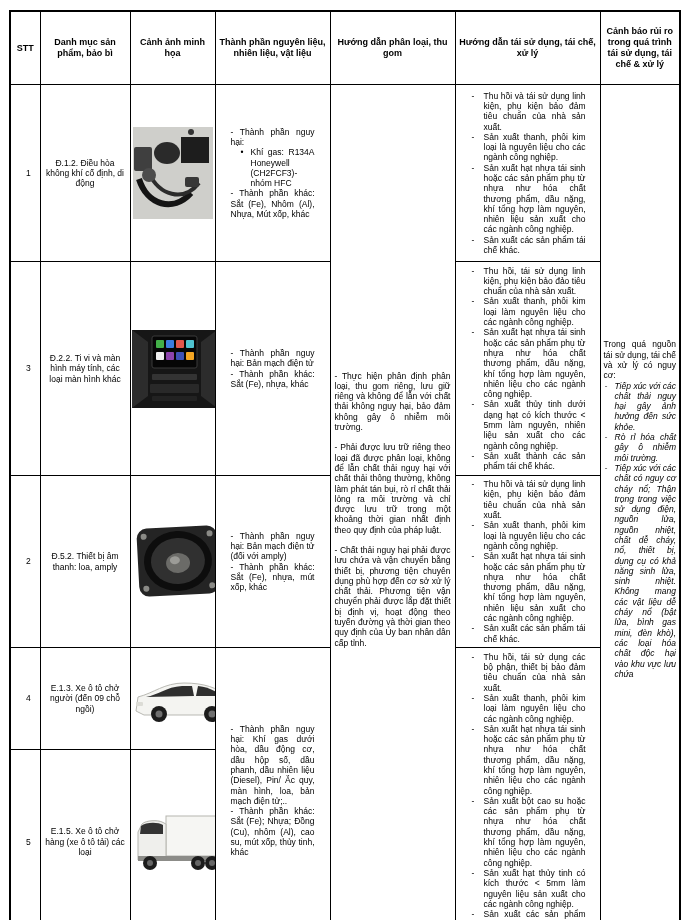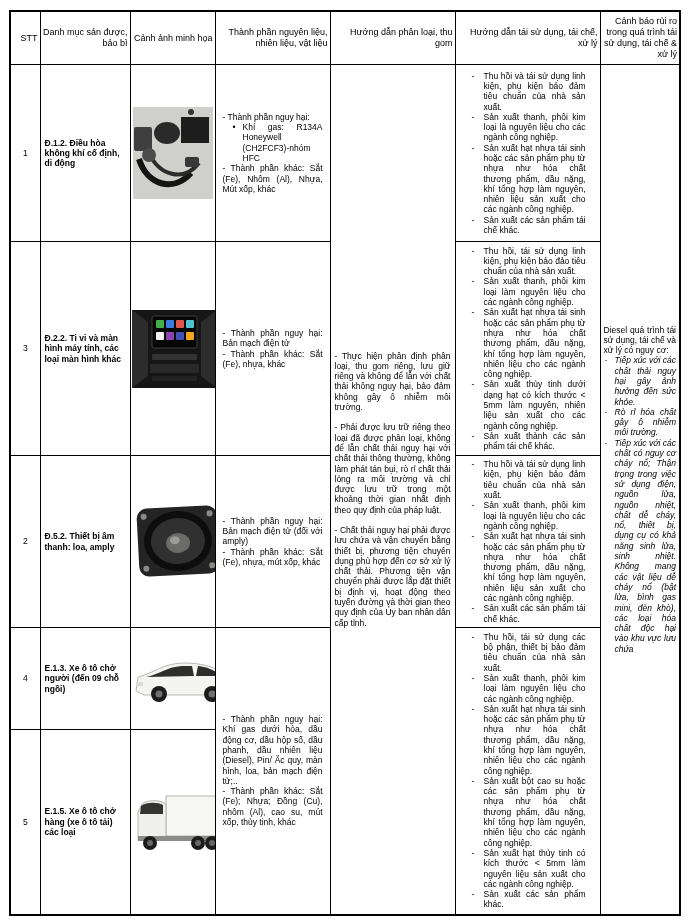--- a/index.html
+++ b/index.html
@@ -15,36 +15,36 @@
     table-layout:fixed;
     width:670px;
     border:2px solid #000;
   }
   th, td {
     border:1px solid #000;
     vertical-align:middle;
     overflow:hidden;
   }
   th {
-    font-size:9px; line-height:11px; font-weight:normal;
-    text-align:right; padding:4px 2px;
+    font-size:9px; line-height:11px; font-weight:bold;
+    text-align:center; padding:14px 2px;
   }
   td {
     font-size:8.5px; line-height:10.3px;
-    padding:2px 7px;
+    padding:2px 15px;
   }
   .rh  { height:45px; }
   .r1  { height:177px; }
   .r2  { height:214px; }
   .r3  { height:172px; }
   .r4  { height:102px; }
   .r5  { height:185px; }
 
   .c-stt { text-align:center; }
-  .c-cat { text-align:left; padding:16px 4px;font-weight:bold; }
+  .c-cat { text-align:center; padding:16px 4px; }
   .c-img { text-align:center; padding:1px; }
   .c-comp { text-align:justify; }
   .comp-line { text-align:justify; }
   .comp-sub { position:relative; padding-left:20px; text-align:justify; }
   .comp-sub::before { content:"\2022"; position:absolute; left:10px; }
 
   .c-collect { text-align:justify; padding:14px 4px; }
   .c-collect p { margin:0 0 10px 0; text-align:justify; }
   .c-collect p:last-child { margin-bottom:0; }
 
@@ -70,21 +70,21 @@
         <col style="width:85px">
       <col style="width:115px">
         <col style="width:125px">
         <col style="width:145px">
       <col style="width:80px">
     </colgroup>
 
     <tbody>
         <tr class="rh">
       <th>STT</th>
-      <th>Danh mục sản được, bảo bì</th>
+      <th>Danh mục sản phẩm, bảo bì</th>
       <th>Cảnh ảnh minh họa</th>
       <th>Thành phần nguyên liệu, nhiên liệu, vật liệu</th>
       <th>Hướng dẫn phân loại, thu gom</th>
       <th>Hướng dẫn tái sử dụng, tái chế, xử lý</th>
       <th>Cảnh báo rủi ro trong quá trình tái sử dụng, tái chế &amp; xử lý</th>
     </tr>
 
     <tr class="r1">
       <td class="c-stt">1</td>
       <td class="c-cat">Đ.1.2. Điều hòa không khí cố định, di động</td>
@@ -111,21 +111,21 @@
         <p>- Phải được lưu trữ riêng theo loại đã được phân loại, không để lẫn chất thải nguy hại với chất thải thông thường, không làm phát tán bụi, rò rỉ chất thải lỏng ra môi trường và chỉ được lưu trữ trong một khoảng thời gian nhất định theo quy định của pháp luật.</p>
         <p>- Chất thải nguy hại phải được lưu chứa và vận chuyển bằng thiết bị, phương tiện chuyên dụng phù hợp đến cơ sở xử lý chất thải. Phương tiện vận chuyển phải được lắp đặt thiết bị định vị, hoạt động theo tuyến đường và thời gian theo quy định của Ủy ban nhân dân cấp tỉnh.</p>
       </td>
       <td class="c-recycle">
         <div class="dash-item">Thu hồi và tái sử dụng linh kiện, phụ kiện bảo đảm tiêu chuẩn của nhà sản xuất.</div>
         <div class="dash-item">Sản xuất thanh, phôi kim loại là nguyên liệu cho các ngành công nghiệp.</div>
         <div class="dash-item">Sản xuất hạt nhựa tái sinh hoặc các sản phẩm phụ từ nhựa như hóa chất thương phẩm, dầu nặng, khí tổng hợp làm nguyên, nhiên liệu sản xuất cho các ngành công nghiệp.</div>
         <div class="dash-item">Sản xuất các sản phẩm tái chế khác.</div>
       </td>
       <td class="c-risk" rowspan="5">
-        <div class="risk-intro">Diesel quá trình tái sử dụng, tái chế và xử lý có nguy cơ:</div>
+        <div class="risk-intro">Trong quá nguồn tái sử dụng, tái chế và xử lý có nguy cơ:</div>
         <div class="dash-item">Tiếp xúc với các chất thải nguy hại gây ảnh hưởng đến sức khỏe.</div>
         <div class="dash-item">Rò rỉ hóa chất gây ô nhiễm môi trường.</div>
         <div class="dash-item">Tiếp xúc với các chất có nguy cơ cháy nổ; Thận trọng trong việc sử dụng điện, nguồn lửa, nguồn nhiệt, chất dễ cháy, nổ, thiết bị, dụng cụ có khả năng sinh lửa, sinh nhiệt. Không mang các vật liệu dễ cháy nổ (bật lửa, bình gas mini, đèn khò), các loại hóa chất độc hại vào khu vực lưu chứa</div>
       </td>
     </tr>
 
     <tr class="r2">
       <td class="c-stt">3</td>
       <td class="c-cat">Đ.2.2. Ti vi và màn hình máy tính, các loại màn hình khác</td>
       <td class="c-img">

